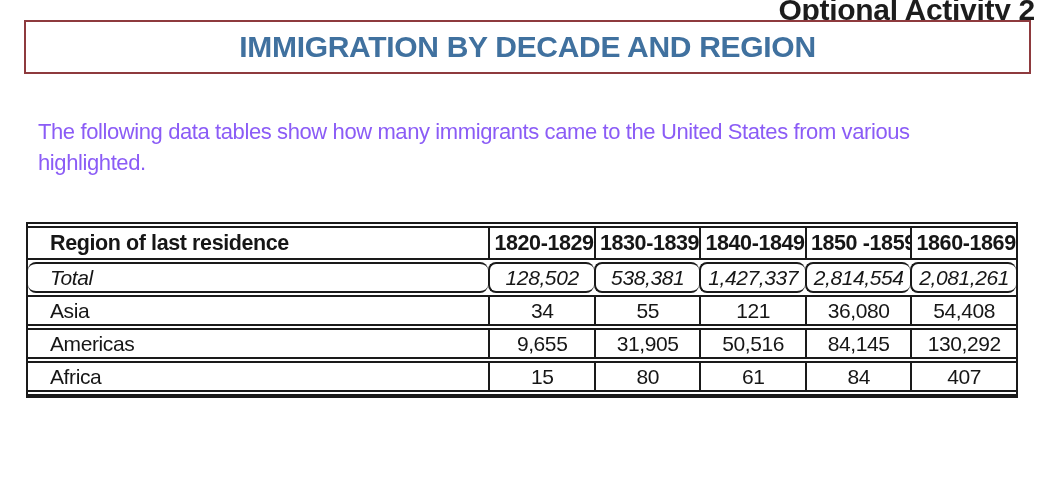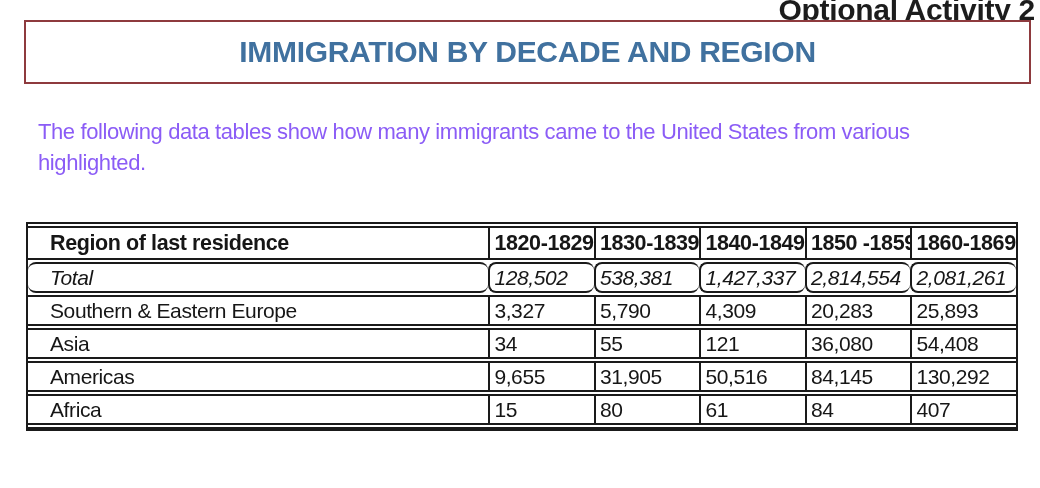--- a/index.html
+++ b/index.html
@@ -15,21 +15,21 @@
     width:1040px;height:488px;position:relative;overflow:hidden;
     font-family:"Liberation Sans","DejaVu Sans",sans-serif;
     color:#161616;
   }
   .activity-label{
     position:absolute;top:-7px;right:5px;
     font-size:30px;font-weight:600;letter-spacing:-0.3px;color:#1c1c1c;
     white-space:nowrap;
   }
   .title-box{
-    position:absolute;left:24px;top:20px;width:1007px;height:64px;
+    position:absolute;left:24px;top:20px;width:1007px;height:54px;
     border:2.5px solid var(--box-border);
     display:flex;align-items:center;justify-content:center;
     background:#ffffff;
   }
   .title-box .title{
     font-size:30px;font-weight:bold;color:var(--title-blue);
     letter-spacing:-0.3px;white-space:nowrap;
   }
   .intro{
     position:absolute;left:38px;top:117px;width:990px;
@@ -42,21 +42,21 @@
     border-bottom-width:4px;
     background:#ffffff;
     table-layout:fixed;
   }
   th,td{
     border-top:2px solid var(--table-border);
     border-bottom:2px solid var(--table-border);
     border-left:2.2px solid var(--table-border);
     font-size:21px;letter-spacing:-0.4px;
     line-height:25px;padding:1px 4px;
-    text-align:left;vertical-align:middle;
+    text-align:center;vertical-align:middle;
     overflow:hidden;white-space:nowrap;
   }
   th:first-child,td:first-child{border-left:none;}
   th{font-weight:bold;font-size:21.5px;line-height:28px;}
   th.region-col, td.label-cell{text-align:left;padding-left:22px;}
   tr.row-italic td{font-style:italic;border-radius:8px;}
   td.hl{
     background:var(--highlight-bg);
     color:var(--highlight-text);
     font-weight:bold;font-size:22px;
@@ -100,28 +100,20 @@
     <tbody>
       <tr class="row-italic">
         <td class="label-cell">Total</td>
         <td>128,502</td>
         <td>538,381</td>
         <td>1,427,337</td>
         <td>2,814,554</td>
         <td>2,081,261</td>
       </tr>
       <tr>
-        <td class="label-cell">Southern &amp; Eastern Europe</td>
-        <td>3,327</td>
-        <td>5,790</td>
-        <td>4,309</td>
-        <td>20,283</td>
-        <td>25,893</td>
-      </tr>
-      <tr>
         <td class="label-cell">Asia</td>
         <td>34</td>
         <td>55</td>
         <td>121</td>
         <td>36,080</td>
         <td>54,408</td>
       </tr>
       <tr>
         <td class="label-cell">Americas</td>
         <td>9,655</td>

